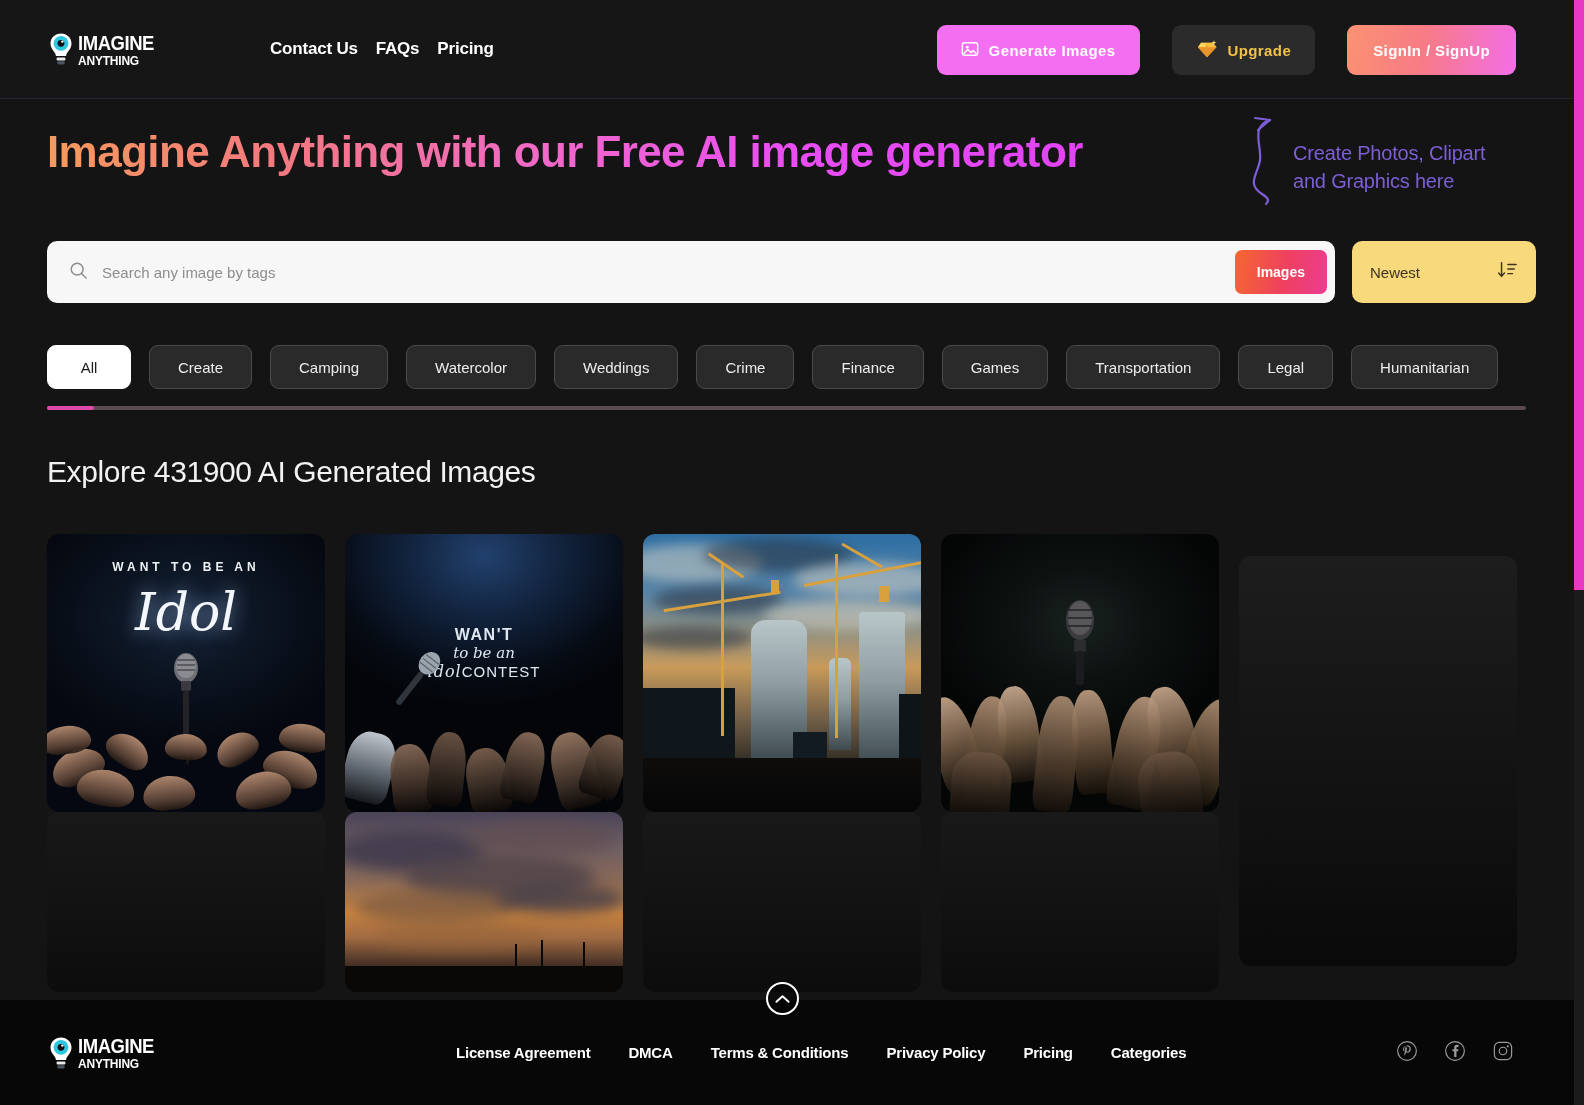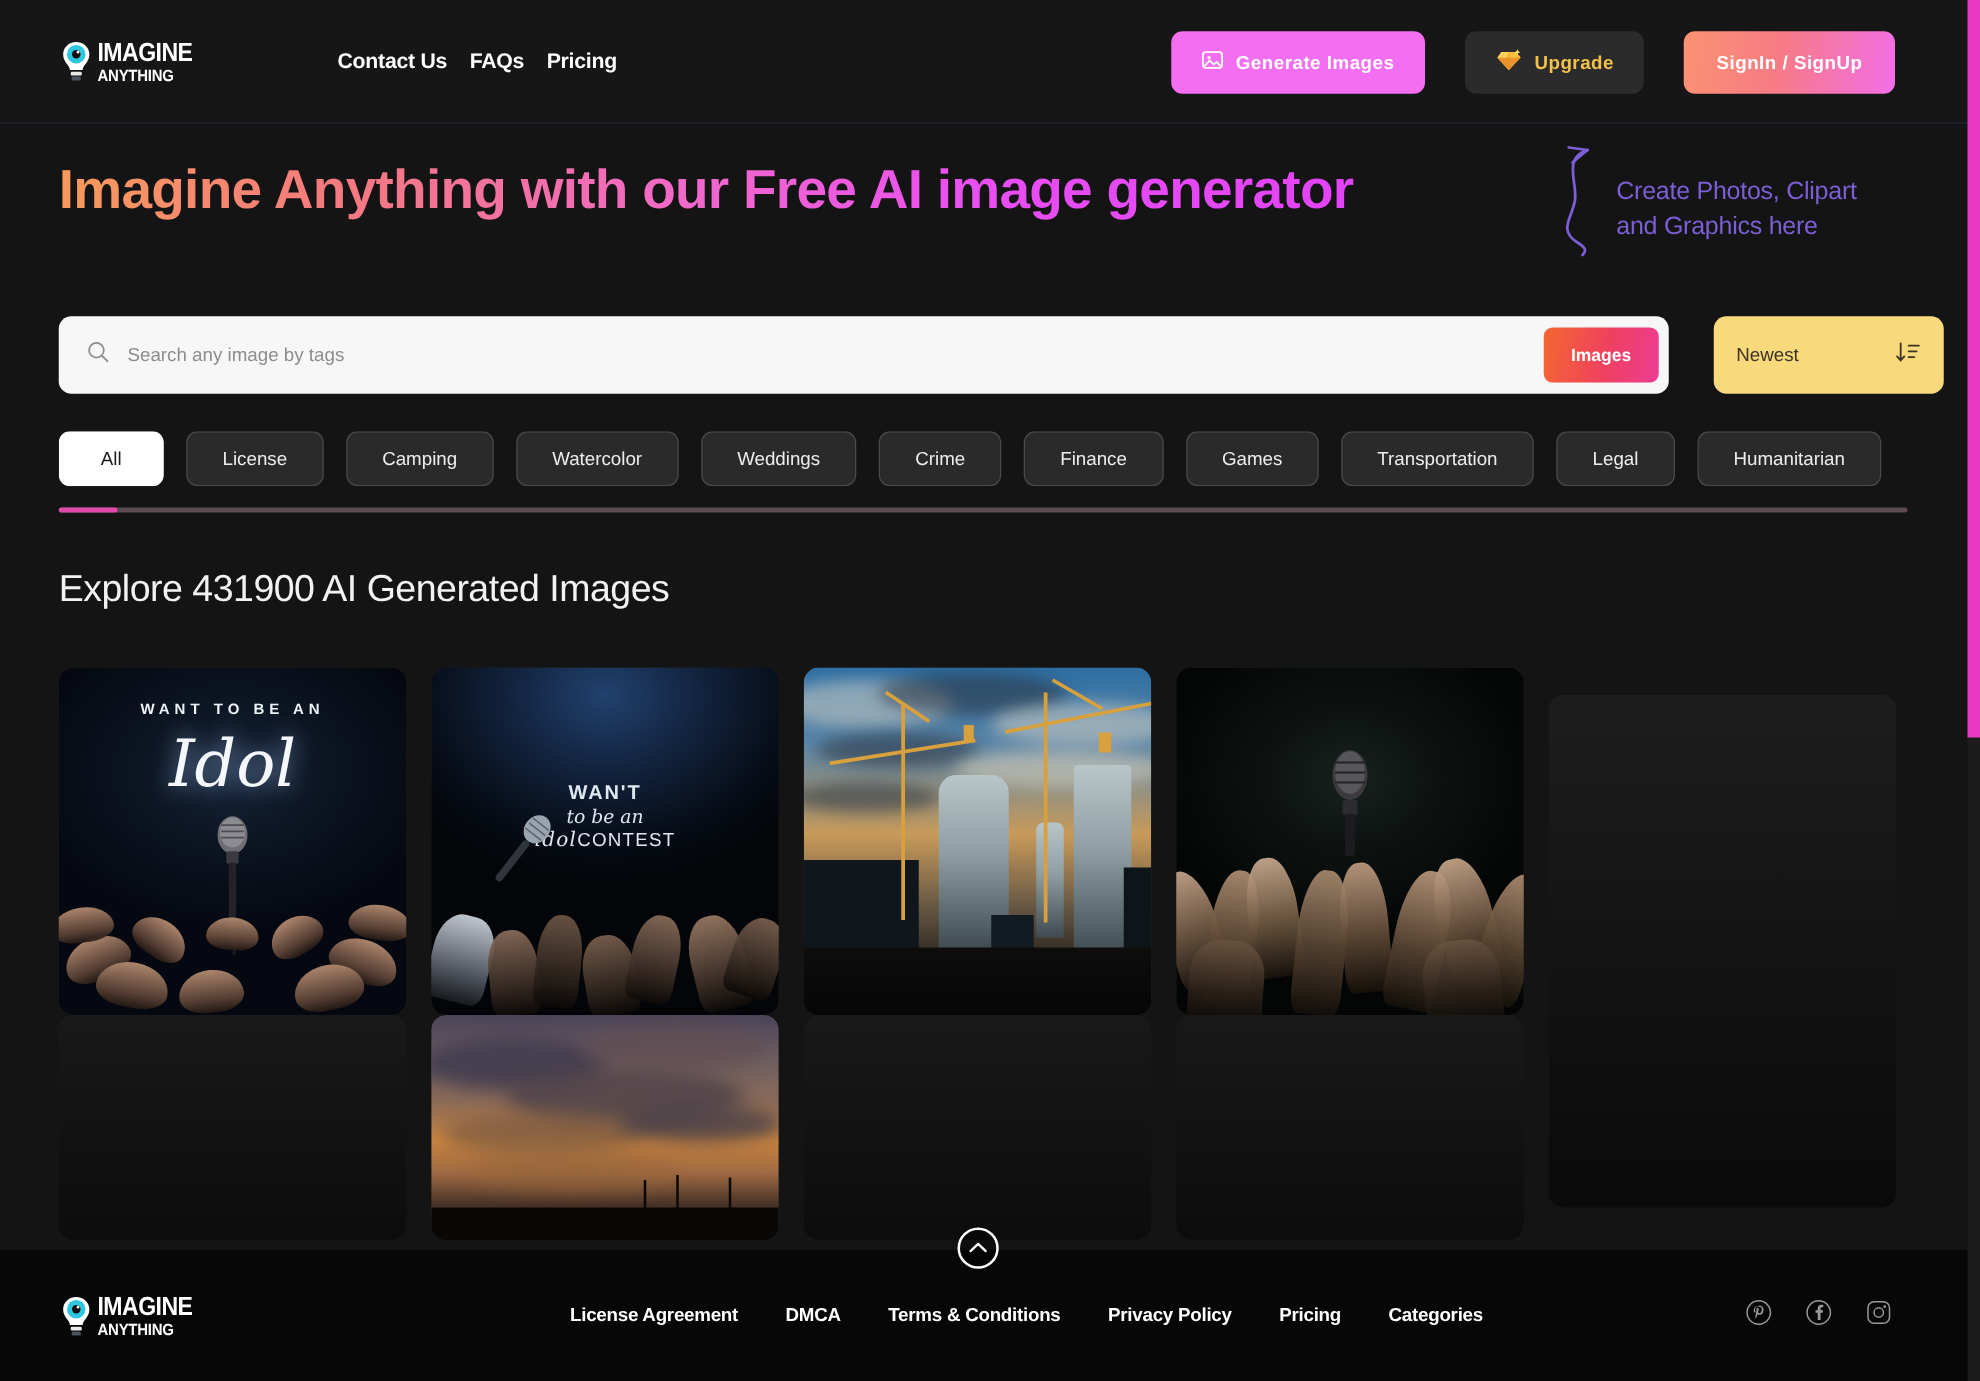--- a/index.html
+++ b/index.html
@@ -75,21 +75,21 @@
     -webkit-text-fill-color: transparent; color: transparent;
   }
   .hero-note {
     position: absolute; left: 1293px; top: 139px; width: 230px;
     color: #7c5fd6; font-size: 20px; line-height: 28px; letter-spacing: -0.2px;
     font-family: "Liberation Sans Narrow", "Liberation Sans", sans-serif;
   }
   .hero-arrow { position: absolute; left: 1240px; top: 112px; }
 
   
-  .search-row { position: absolute; left: 47px; top: 253px; display: flex; gap: 36px; }
+  .search-row { position: absolute; left: 47px; top: 241px; display: flex; gap: 17px; }
   .search-box {
     width: 1288px; height: 62px; background: #f7f7f7; border-radius: 10px;
     display: flex; align-items: center; padding: 0 8px 0 22px; position: relative;
   }
   .search-input {
     flex: 1; border: none; outline: none; background: transparent;
     font-size: 15px; color: #333; margin-left: 14px;
     font-family: "Liberation Sans Narrow", "Liberation Sans", sans-serif;
   }
   .search-input::placeholder { color: #8d8d8d; }
@@ -343,21 +343,21 @@
           <path d="M6 3v15M6 18l-3.2-3.6M6 18l3.2-3.6"></path>
           <path d="M13 5h9M13 10h7M13 15h5"></path>
         </svg>
       </span>
     </div>
   </div>
 
   <div class="tabs-wrap">
     <div class="tabs">
       <div class="tab active">All</div>
-      <div class="tab">License</div>
+      <div class="tab">Create</div>
       <div class="tab">Camping</div>
       <div class="tab">Watercolor</div>
       <div class="tab">Weddings</div>
       <div class="tab">Crime</div>
       <div class="tab">Finance</div>
       <div class="tab">Games</div>
       <div class="tab">Transportation</div>
       <div class="tab">Legal</div>
       <div class="tab">Humanitarian</div>
     </div>

